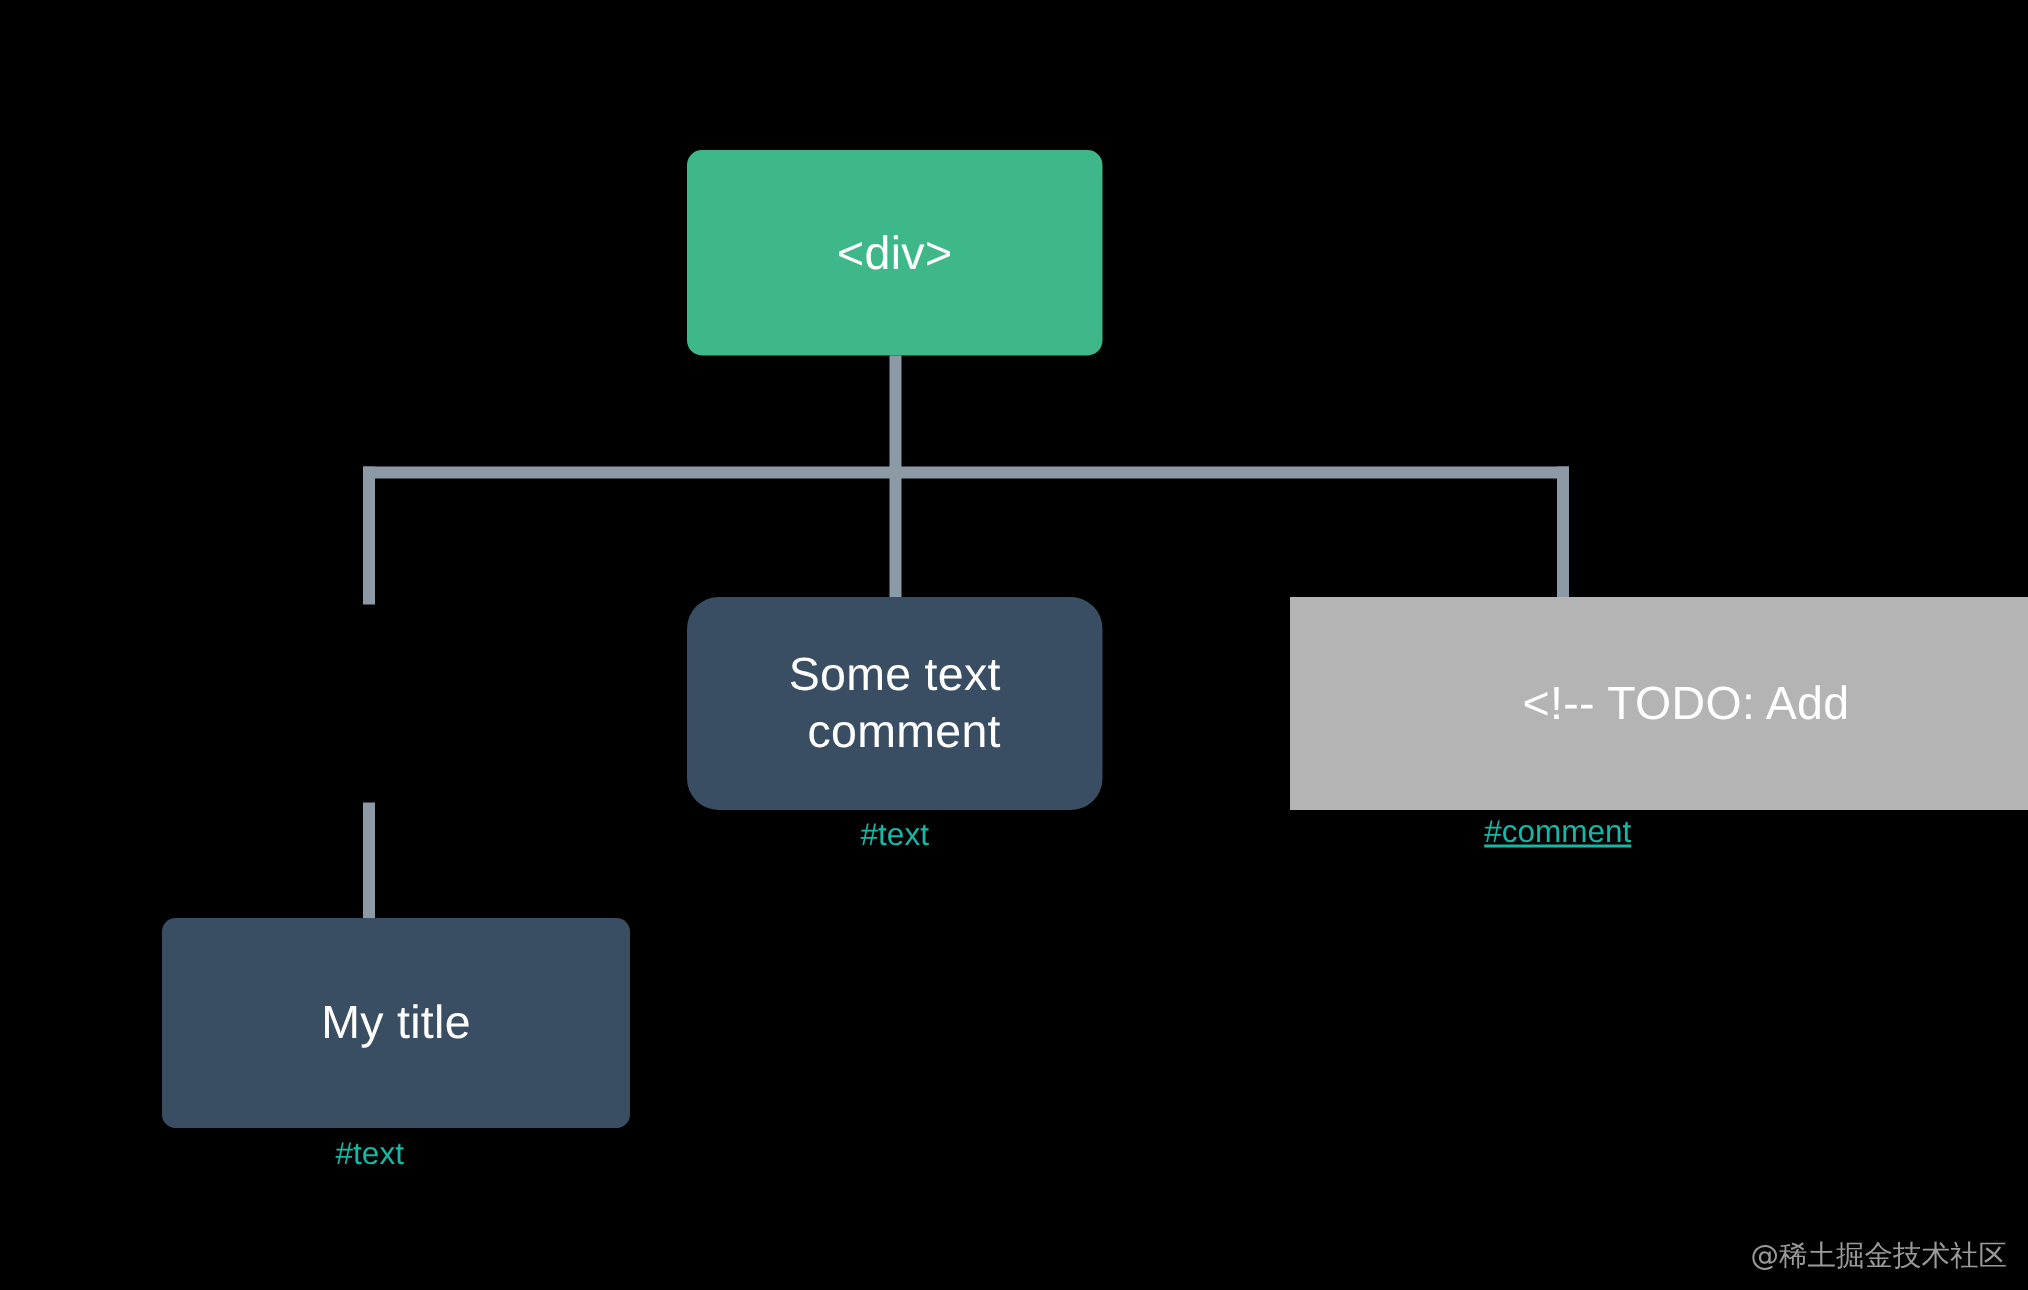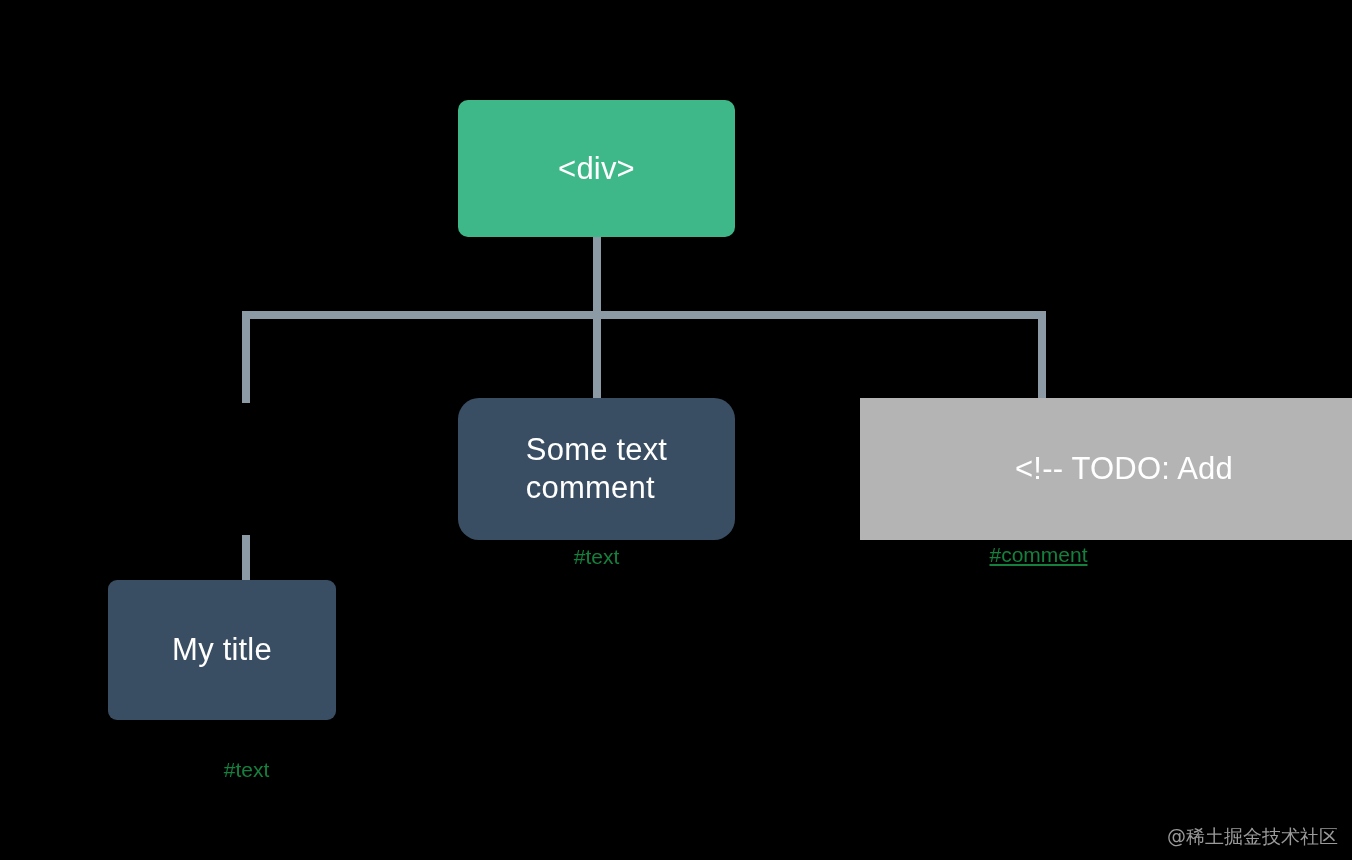--- a/index.html
+++ b/index.html
@@ -27,21 +27,21 @@
     position: absolute;
     background: #8b9aa5;
   }
 
   
   .node {
     position: absolute;
     display: flex;
     align-items: center;
     justify-content: center;
-    text-align: left;
+    text-align: right;
     color: #ffffff;
     box-sizing: border-box;
     line-height: 1.22;
     letter-spacing: 0.2px;
     padding: 4px 14px;
   }
   .node-element {
     background: #3fb889;
     border-radius: 10px;
     font-size: 31px;
@@ -56,21 +56,21 @@
   .node-comment {
     background: #b4b4b4;
     border-radius: 0px;
     font-size: 31px;
     font-weight: 400;
   }
 
   
   .node-caption {
     position: absolute;
-    color: #15803d;
+    color: #14b8a6;
     font-size: 21px;
     text-align: center;
     white-space: nowrap;
     font-family: "Liberation Sans", sans-serif;
   }
 
   
   #watermark {
     position: absolute;
     right: 14px;
@@ -111,20 +111,20 @@
   </div>
   <div class="node-caption" style="left:458px; top:545px; width:277px;">#text</div>
 
   <div class="node node-comment" style="left:820px; top:398px; width:528px; height:142px;margin-left:40px;">
     <span>
       <span>&lt;!-- TODO: Add</span><br>
     </span>
   </div>
   <div class="node-caption" style="left:820px; top:543px; width:437px;text-decoration:underline;">#comment</div>
 
-  <div class="node node-text" style="left:108px; top:580px; width:228px; height:140px;">
+  <div class="node node-text" style="left:108px; top:612px; width:312px; height:140px;">
     <span>My title</span>
   </div>
   <div class="node-caption" style="left:108px; top:758px; width:277px;">#text</div>
 
   <div id="watermark">@稀土掘金技术社区</div>
 
 </div>
 
 </body></html>

